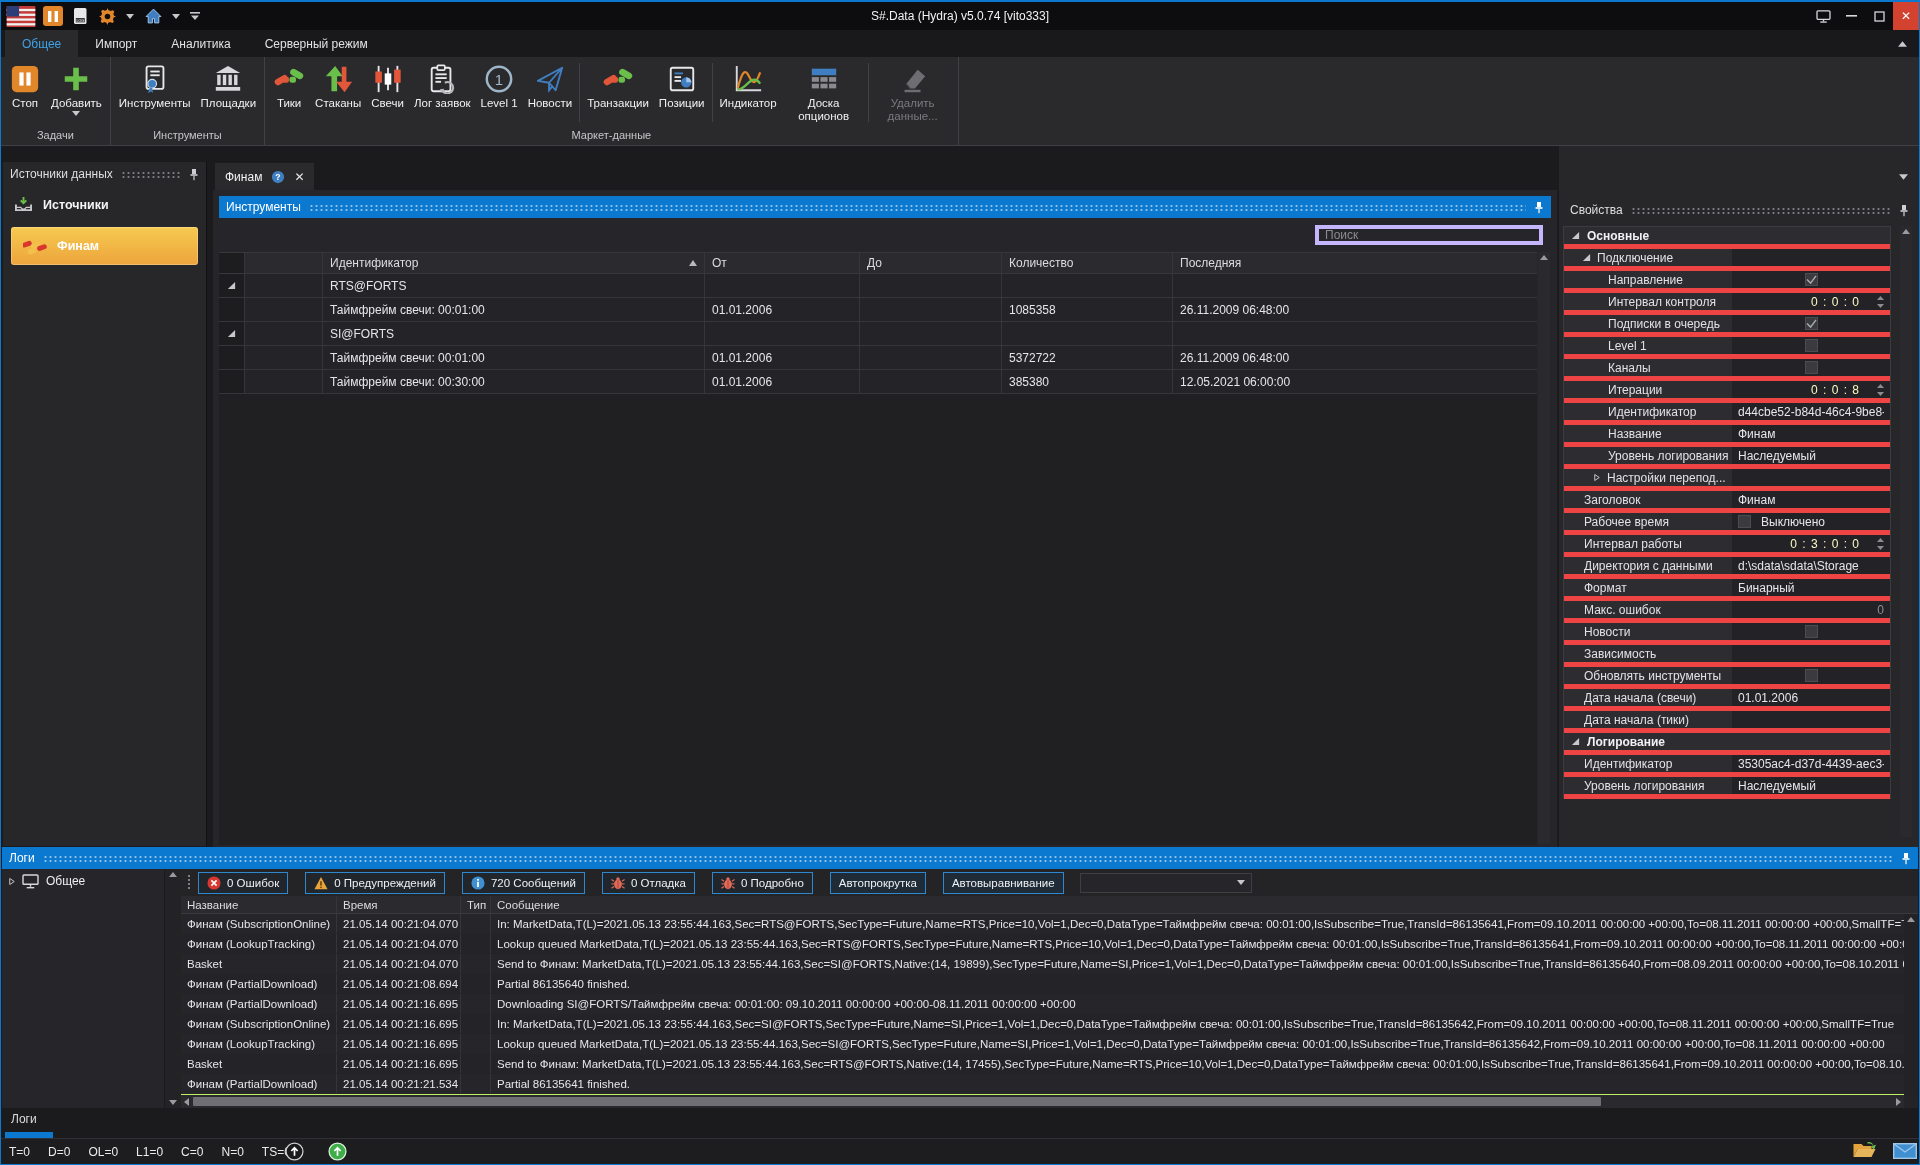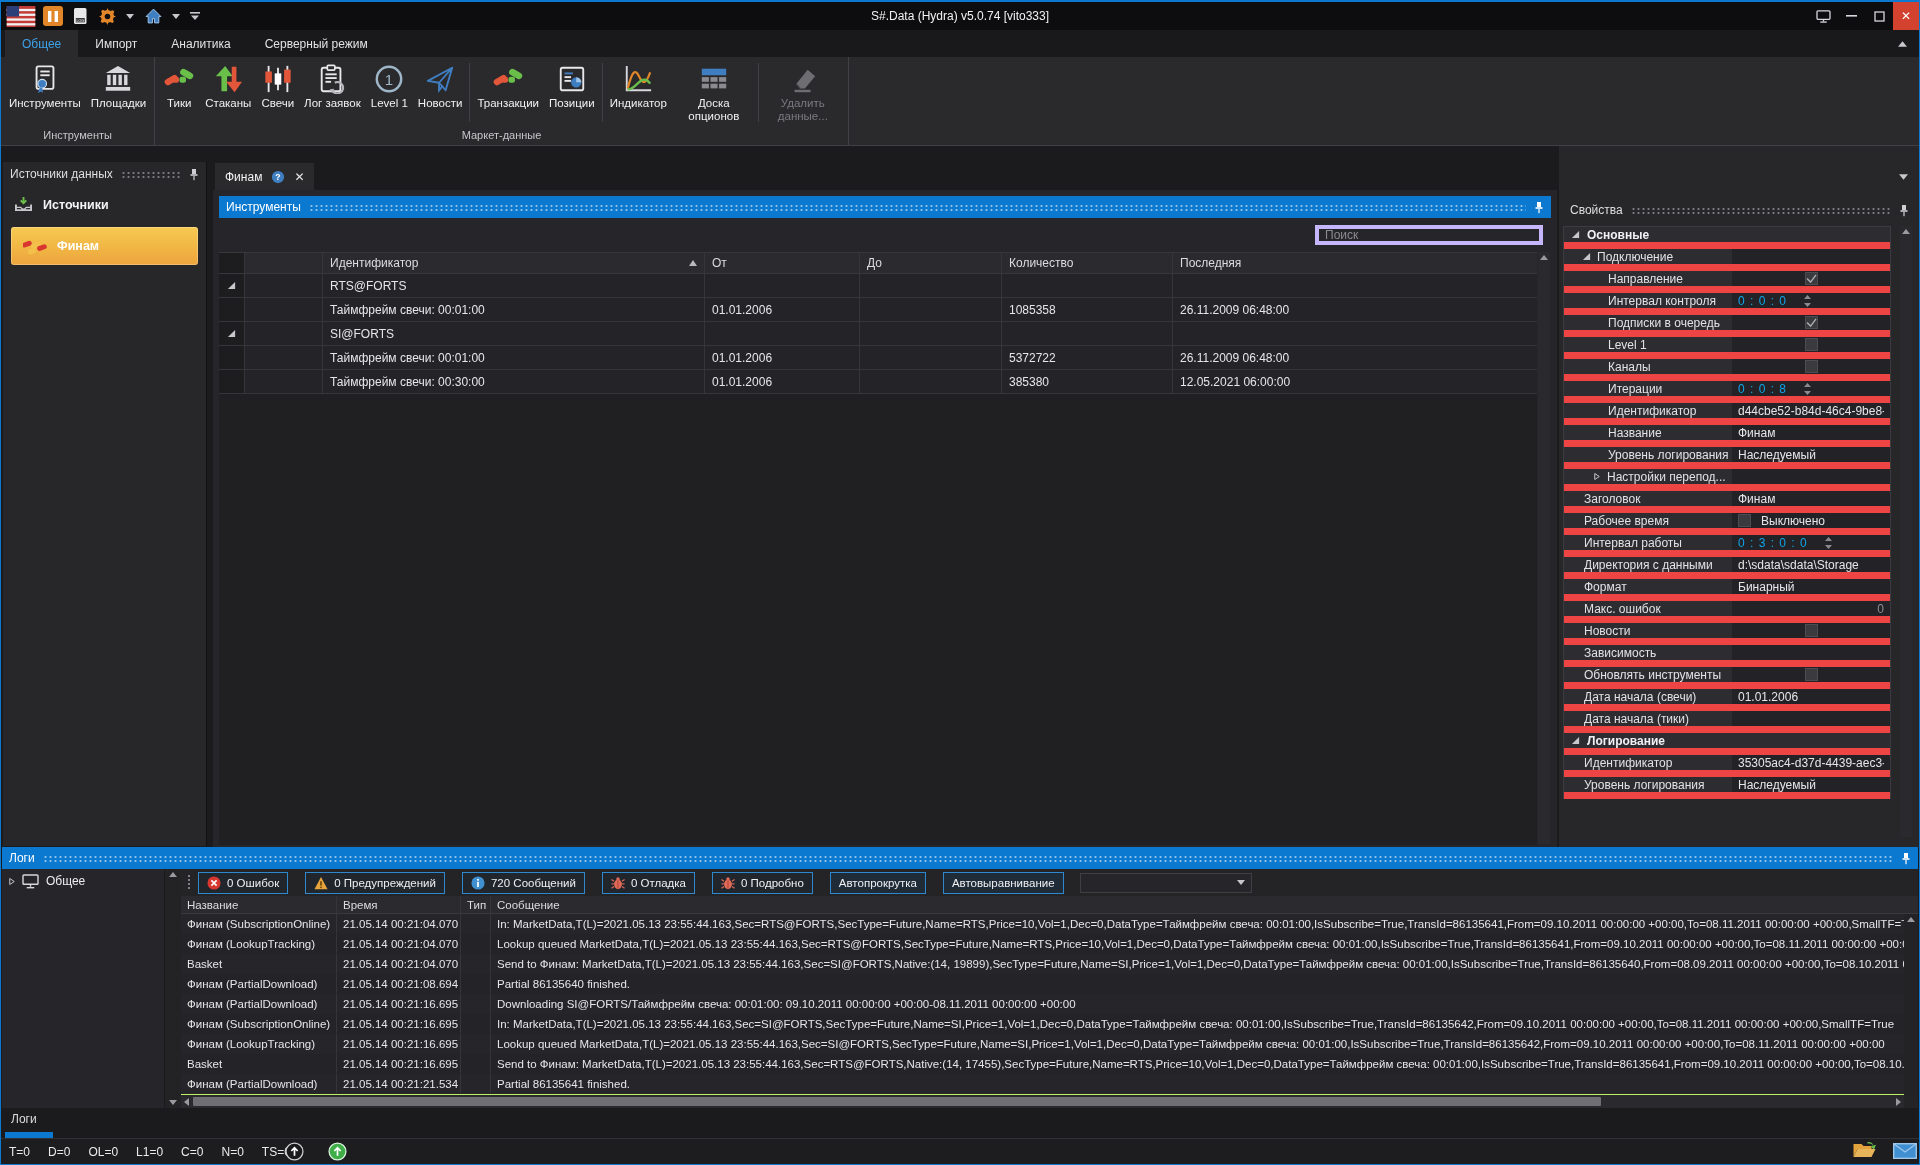--- a/index.html
+++ b/index.html
@@ -60,27 +60,27 @@
 .cto{width:142px}
 .cqty{width:171px;justify-content:flex-start}
 .clast{flex:1;border-right:none}
 .sort{margin-left:auto;display:flex}
 #tscroll{position:absolute;right:7px;top:62px;bottom:3px;width:12px;background:#2a2a2e;display:flex;justify-content:center;padding-top:3px}
 
 #props{position:absolute;left:1558px;top:144px;width:361px;height:701px;background:#27272a}
 #props .phead{position:absolute;left:4px;right:4px;top:52px}
 #propdrop{position:absolute;right:12px;top:28px}
 #propgrid{position:absolute;left:4px;top:80px;width:328px;border-top:1px solid #3b3b40;border-left:1px solid #3b3b40;border-right:1px solid #3b3b40}
-.prow{display:flex;height:22px;border-bottom:7px solid #ef4444;background:#2d2d31}
+.prow{display:flex;height:22px;border-bottom:5px solid #ef4444;background:#2d2d31}
 .prow.pgroup{align-items:center;gap:7px;padding-left:7px;font-weight:bold;color:#f2f2f4}
 .plab{width:168px;display:flex;align-items:center;gap:6px;color:#e2e2e4;overflow:hidden;white-space:nowrap}
 .pval{flex:1;background:#232327;display:flex;align-items:center;padding:0 6px;overflow:hidden;white-space:nowrap}
 .pval.center{justify-content:center}
 .pval.numv{justify-content:flex-end;color:#8d8d94}
-.pval.spin{color:#0ea5e9;gap:17px;letter-spacing:1px}.ind1{padding-left:20px}.ind2{padding-left:44px}
+.pval.spin{justify-content:flex-end;color:#fef9c3;gap:17px;letter-spacing:1px}.ind1{padding-left:20px}.ind2{padding-left:44px}
 .plab.psub{padding-left:18px;}
 .plab.pcol{padding-left:30px;gap:7px}
 .cb{width:13px;height:13px;background:#3a3a3f;border:1px solid #4c4c52;display:flex;align-items:center;justify-content:center}
 .vt{overflow:hidden;white-space:nowrap}
 .pval .vt{color:#e6e6e8}
 #pscroll{position:absolute;right:8px;top:80px;bottom:10px;width:12px;background:#2a2a2e;display:flex;justify-content:center;padding-top:3px}
 
 #logs{position:absolute;left:1px;right:1px;top:845px;height:261px;background:#242427}
 #logs .phead.blue{position:absolute;left:0;right:0;top:0}
 #logtree{position:absolute;left:0;top:22px;width:163px;bottom:0;background:#26262a;border-right:1px solid #1a1a1c}
@@ -199,20 +199,48 @@
     <div class="rtab">Импорт</div>
     <div class="rtab">Аналитика</div>
     <div class="rtab">Серверный режим</div>
     <span class="ribcollapse">
       <svg width="9" height="6" viewBox="0 0 8 5">
         <path d="M4 0l4 5H0z" fill="#c8c8cc"></path>
       </svg>
     </span>
   </div>
 <div id="ribbon">
+    <div class="rgroup">
+      <div class="rgrow">
+        <div class="rbtn">
+          <div class="ricon">
+            <svg width="30" height="30" viewBox="0 0 32 32">
+              <rect x="2" y="2" width="28" height="28" rx="5" fill="#e2862a"></rect>
+              <rect x="10" y="9" width="4.5" height="14" fill="#fff"></rect>
+              <rect x="17.5" y="9" width="4.5" height="14" fill="#fff"></rect>
+            </svg>
+          </div>
+          <div class="rlabel">Стоп</div>
+        </div>
+        <div class="rbtn">
+          <div class="ricon">
+            <svg width="30" height="30" viewBox="0 0 32 32">
+              <path d="M13 4h6v9h9v6h-9v9h-6v-9H4v-6h9z" fill="#6abf4b"></path>
+            </svg>
+          </div>
+          <div class="rlabel">Добавить</div>
+          <div class="rdrop">
+            <svg width="8" height="5" viewBox="0 0 8 5">
+              <path d="M0 0h8L4 5z" fill="#c8c8cc"></path>
+            </svg>
+          </div>
+        </div>
+      </div>
+      <div class="rglabel">Задачи</div>
+    </div>
     <div class="rgroup">
       <div class="rgrow">
         <div class="rbtn">
           <div class="ricon">
             <svg width="30" height="30" viewBox="0 0 32 32">
               <rect x="7" y="2.5" width="18" height="24" rx="2" fill="none" stroke="#e8e8ea" stroke-width="2"></rect>
               <line x1="11" y1="8" x2="21" y2="8" stroke="#e8e8ea" stroke-width="2"></line>
               <line x1="11" y1="12" x2="21" y2="12" stroke="#e8e8ea" stroke-width="2"></line>
               <circle cx="13" cy="21" r="4.6" fill="#3f7fc1" stroke="#cfe3f5" stroke-width="1.2"></circle>
               <path d="M10.5 25l-2 6 3.4-1.8 2 1.8-1-6z" fill="#3f7fc1"></path>

